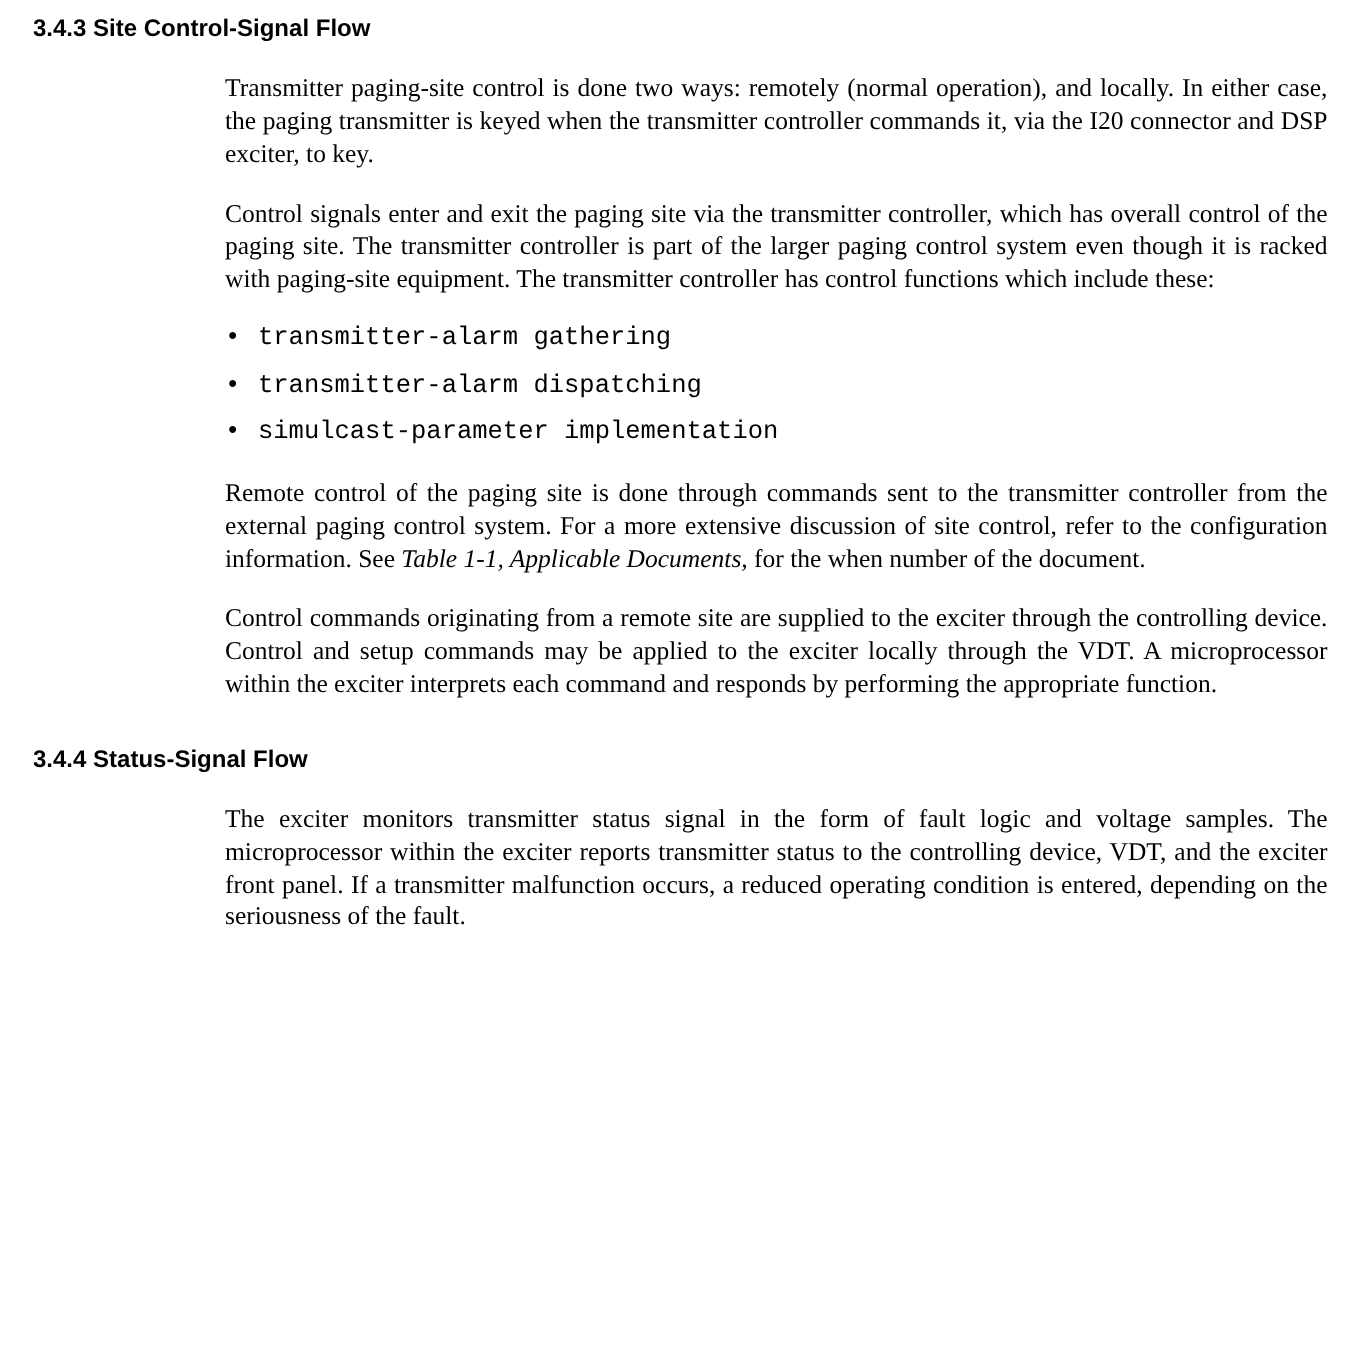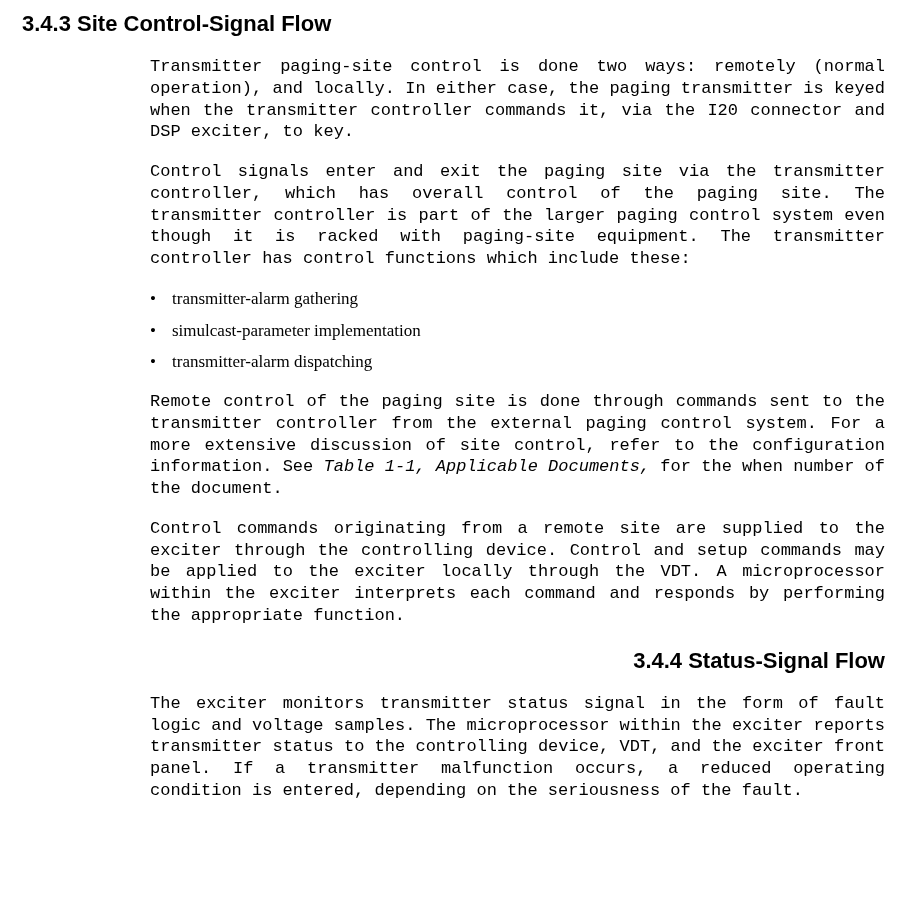--- a/index.html
+++ b/index.html
@@ -9,68 +9,67 @@
     background: #fff;
     margin: 0;
     padding: 10px 22px 30px 22px;
     width: 907px;
     box-sizing: border-box;
     line-height: 1.28;
   }
   .heading {
     font-family: Arial, Helvetica, sans-serif;
     font-weight: bold;
-    font-size: 22px;
+    font-size: 16px;
     margin: 0 0 18px 0;
   }
   .body-block {
     margin-left: 128px;
   }
   .para {
     text-align: justify;
     margin: 0 0 18px 0;
-    font-family: Liberation Mono, monospace;
   }
   ul.bullets {
     list-style: none;
     padding: 0;
     margin: 0 0 18px 0;
   }
   ul.bullets li {
     position: relative;
     padding-left: 22px;
     margin: 0 0 10px 0;
+    font-family: Liberation Mono, monospace;
   }
   ul.bullets li::before {
     content: "•";
     position: absolute;
     left: 0;
     top: 0;
   }
   .italic {
     font-style: italic;
   }
   .section-gap {
-    margin-top: 20px;
-    text-align: right;
+    margin-top: 30px;
   }
 </style>
 </head>
 <body>
 
 <h2 class="heading">3.4.3 Site Control-Signal Flow</h2>
 
 <div class="body-block">
   <p class="para">Transmitter paging-site control is done two ways: remotely (normal operation), and locally. In either case, the paging transmitter is keyed when the transmitter controller commands it, via the I20 connector and DSP exciter, to key.</p>
   <p class="para">Control signals enter and exit the paging site via the transmitter controller, which has overall control of the paging site. The transmitter controller is part of the larger paging control system even though it is racked with paging-site equipment. The transmitter controller has control functions which include these:</p>
 
   <ul class="bullets">
     <li>transmitter-alarm gathering</li>
+    <li>transmitter-alarm dispatching</li>
     <li>simulcast-parameter implementation</li>
-    <li>transmitter-alarm dispatching</li>
   </ul>
 
   <p class="para">
     <span>Remote control of the paging site is done through commands sent to the transmitter controller from the external paging control system. For a more extensive discussion of site control, refer to the configuration information. See </span><span class="italic">Table 1-1, Applicable Documents,</span><span> for the when number of the document.</span>
   </p>
 
   <p class="para">Control commands originating from a remote site are supplied to the exciter through the controlling device. Control and setup commands may be applied to the exciter locally through the VDT. A microprocessor within the exciter interprets each command and responds by performing the appropriate function.</p>
 </div>
 
 <h2 class="heading section-gap">3.4.4 Status-Signal Flow</h2>

